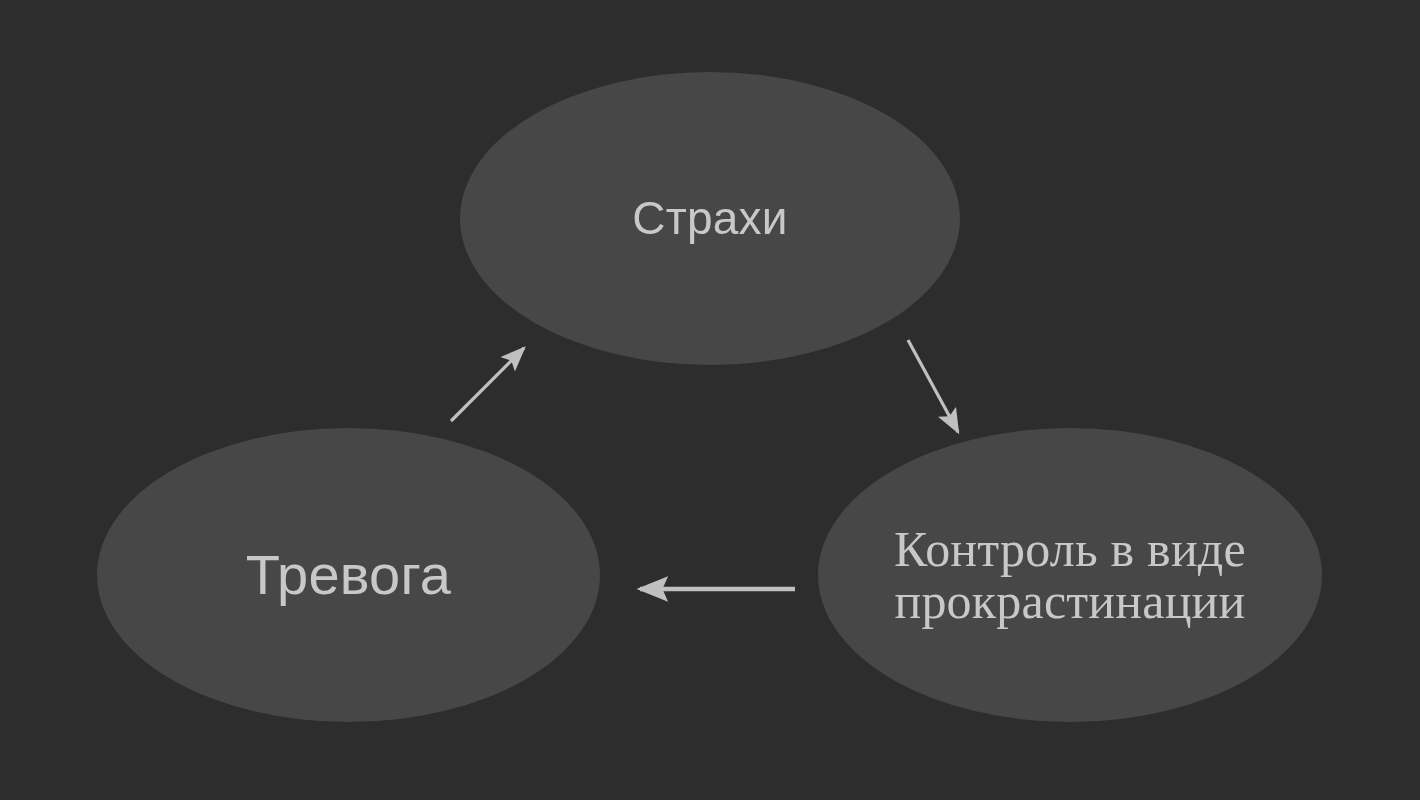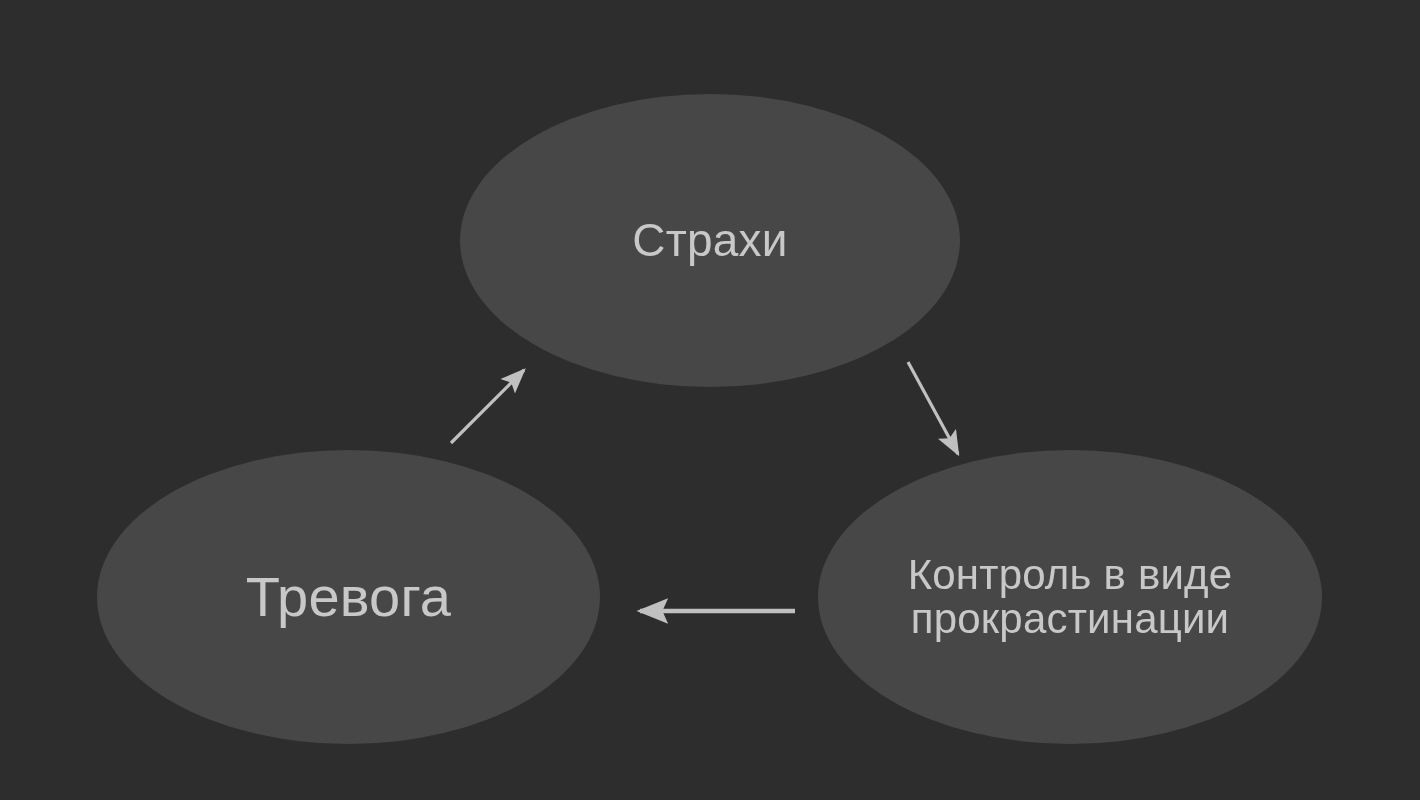--- a/index.html
+++ b/index.html
@@ -12,21 +12,20 @@
     width: 1420px;
     height: 800px;
     overflow: hidden;
     font-family: "Liberation Sans", sans-serif;
   }
   #canvas {
     position: relative;
     width: 1420px;
     height: 629px;
     background: #2d2d2d;
-    margin-top: 22px;
   }
   #edge-layer {
     position: absolute;
     left: 0;
     top: 0;
     width: 1420px;
     height: 800px;
   }
   .node {
     position: absolute;
@@ -68,23 +67,24 @@
     font-size: 56px;
   }
   
   #node-control {
     left: 818px;
     top: 428px;
     width: 504px;
     height: 294px;
   }
   #node-control .node-label {
-    font-size: 42px;
+    font-size: 50px;
     line-height: 1.04;
     padding: 0 34px;
+    font-family: Liberation Serif, serif;
   }
 </style>
 </head>
 <body>
 
 <div id="canvas">
 
   <svg id="edge-layer" viewBox="0 0 1420 800">
     <defs>
       <marker id="arrowhead-thin" markerWidth="9" markerHeight="9" refX="7.2" refY="3.2" orient="auto" markerUnits="strokeWidth">

